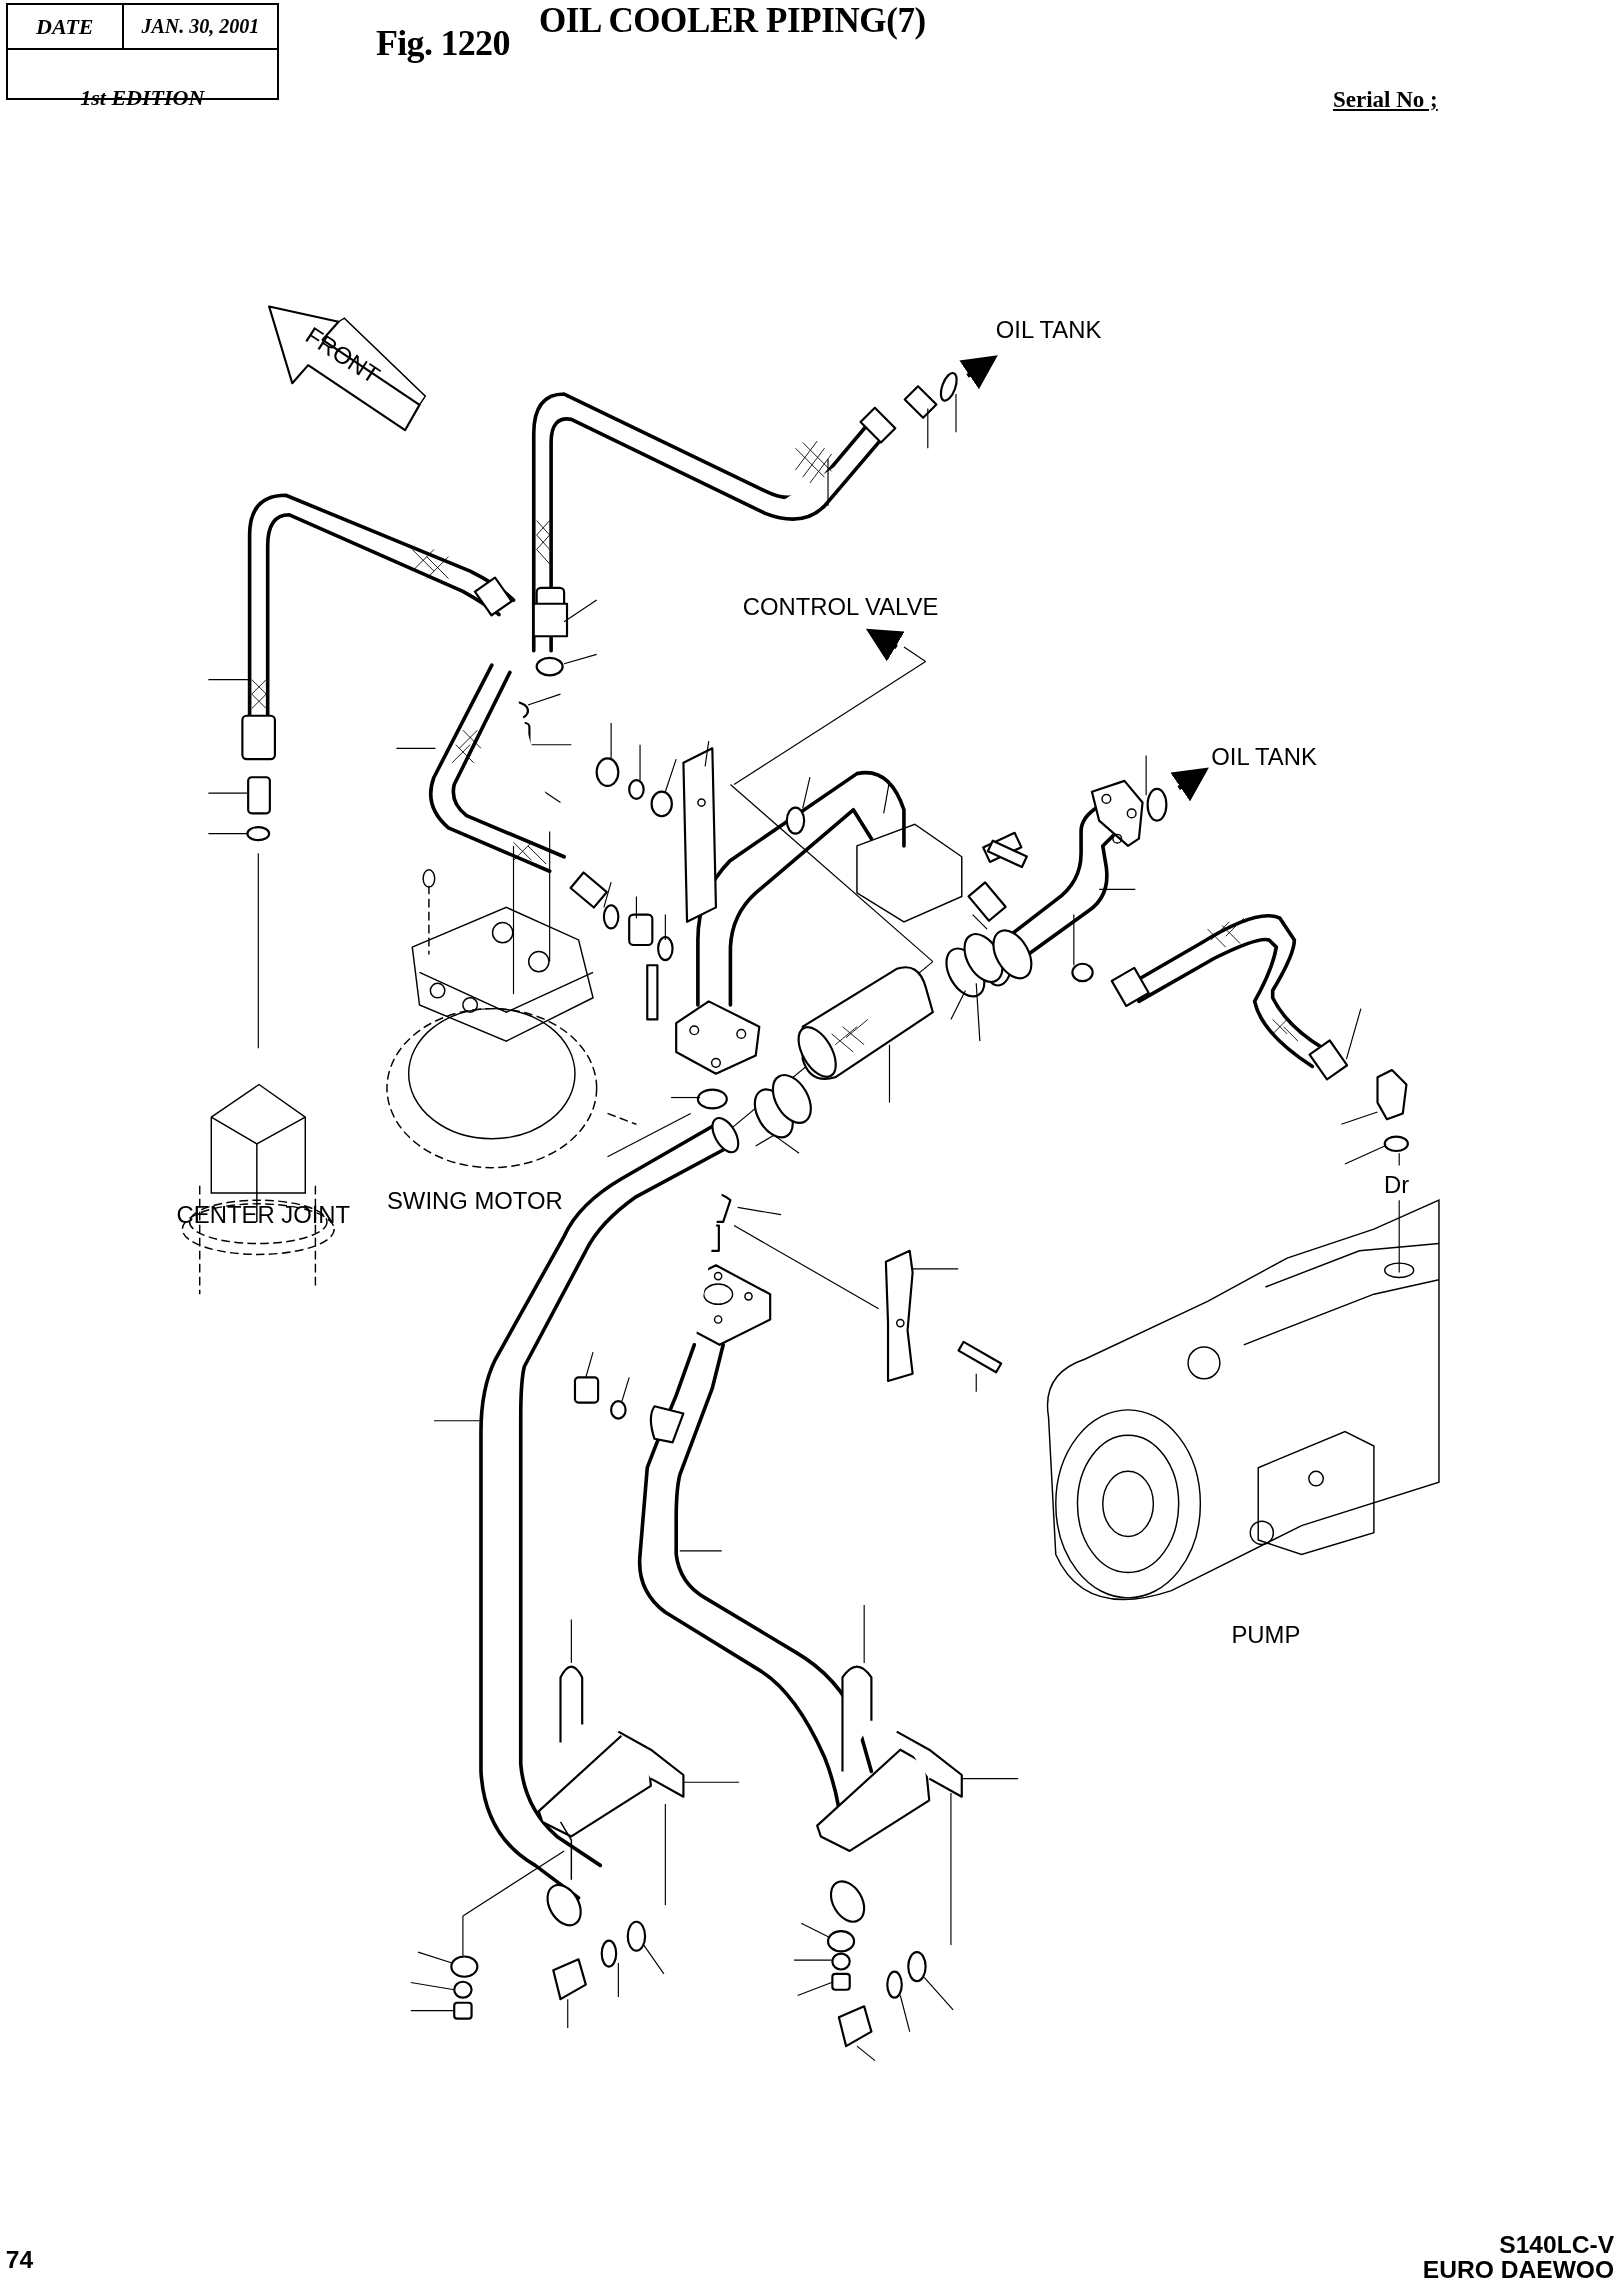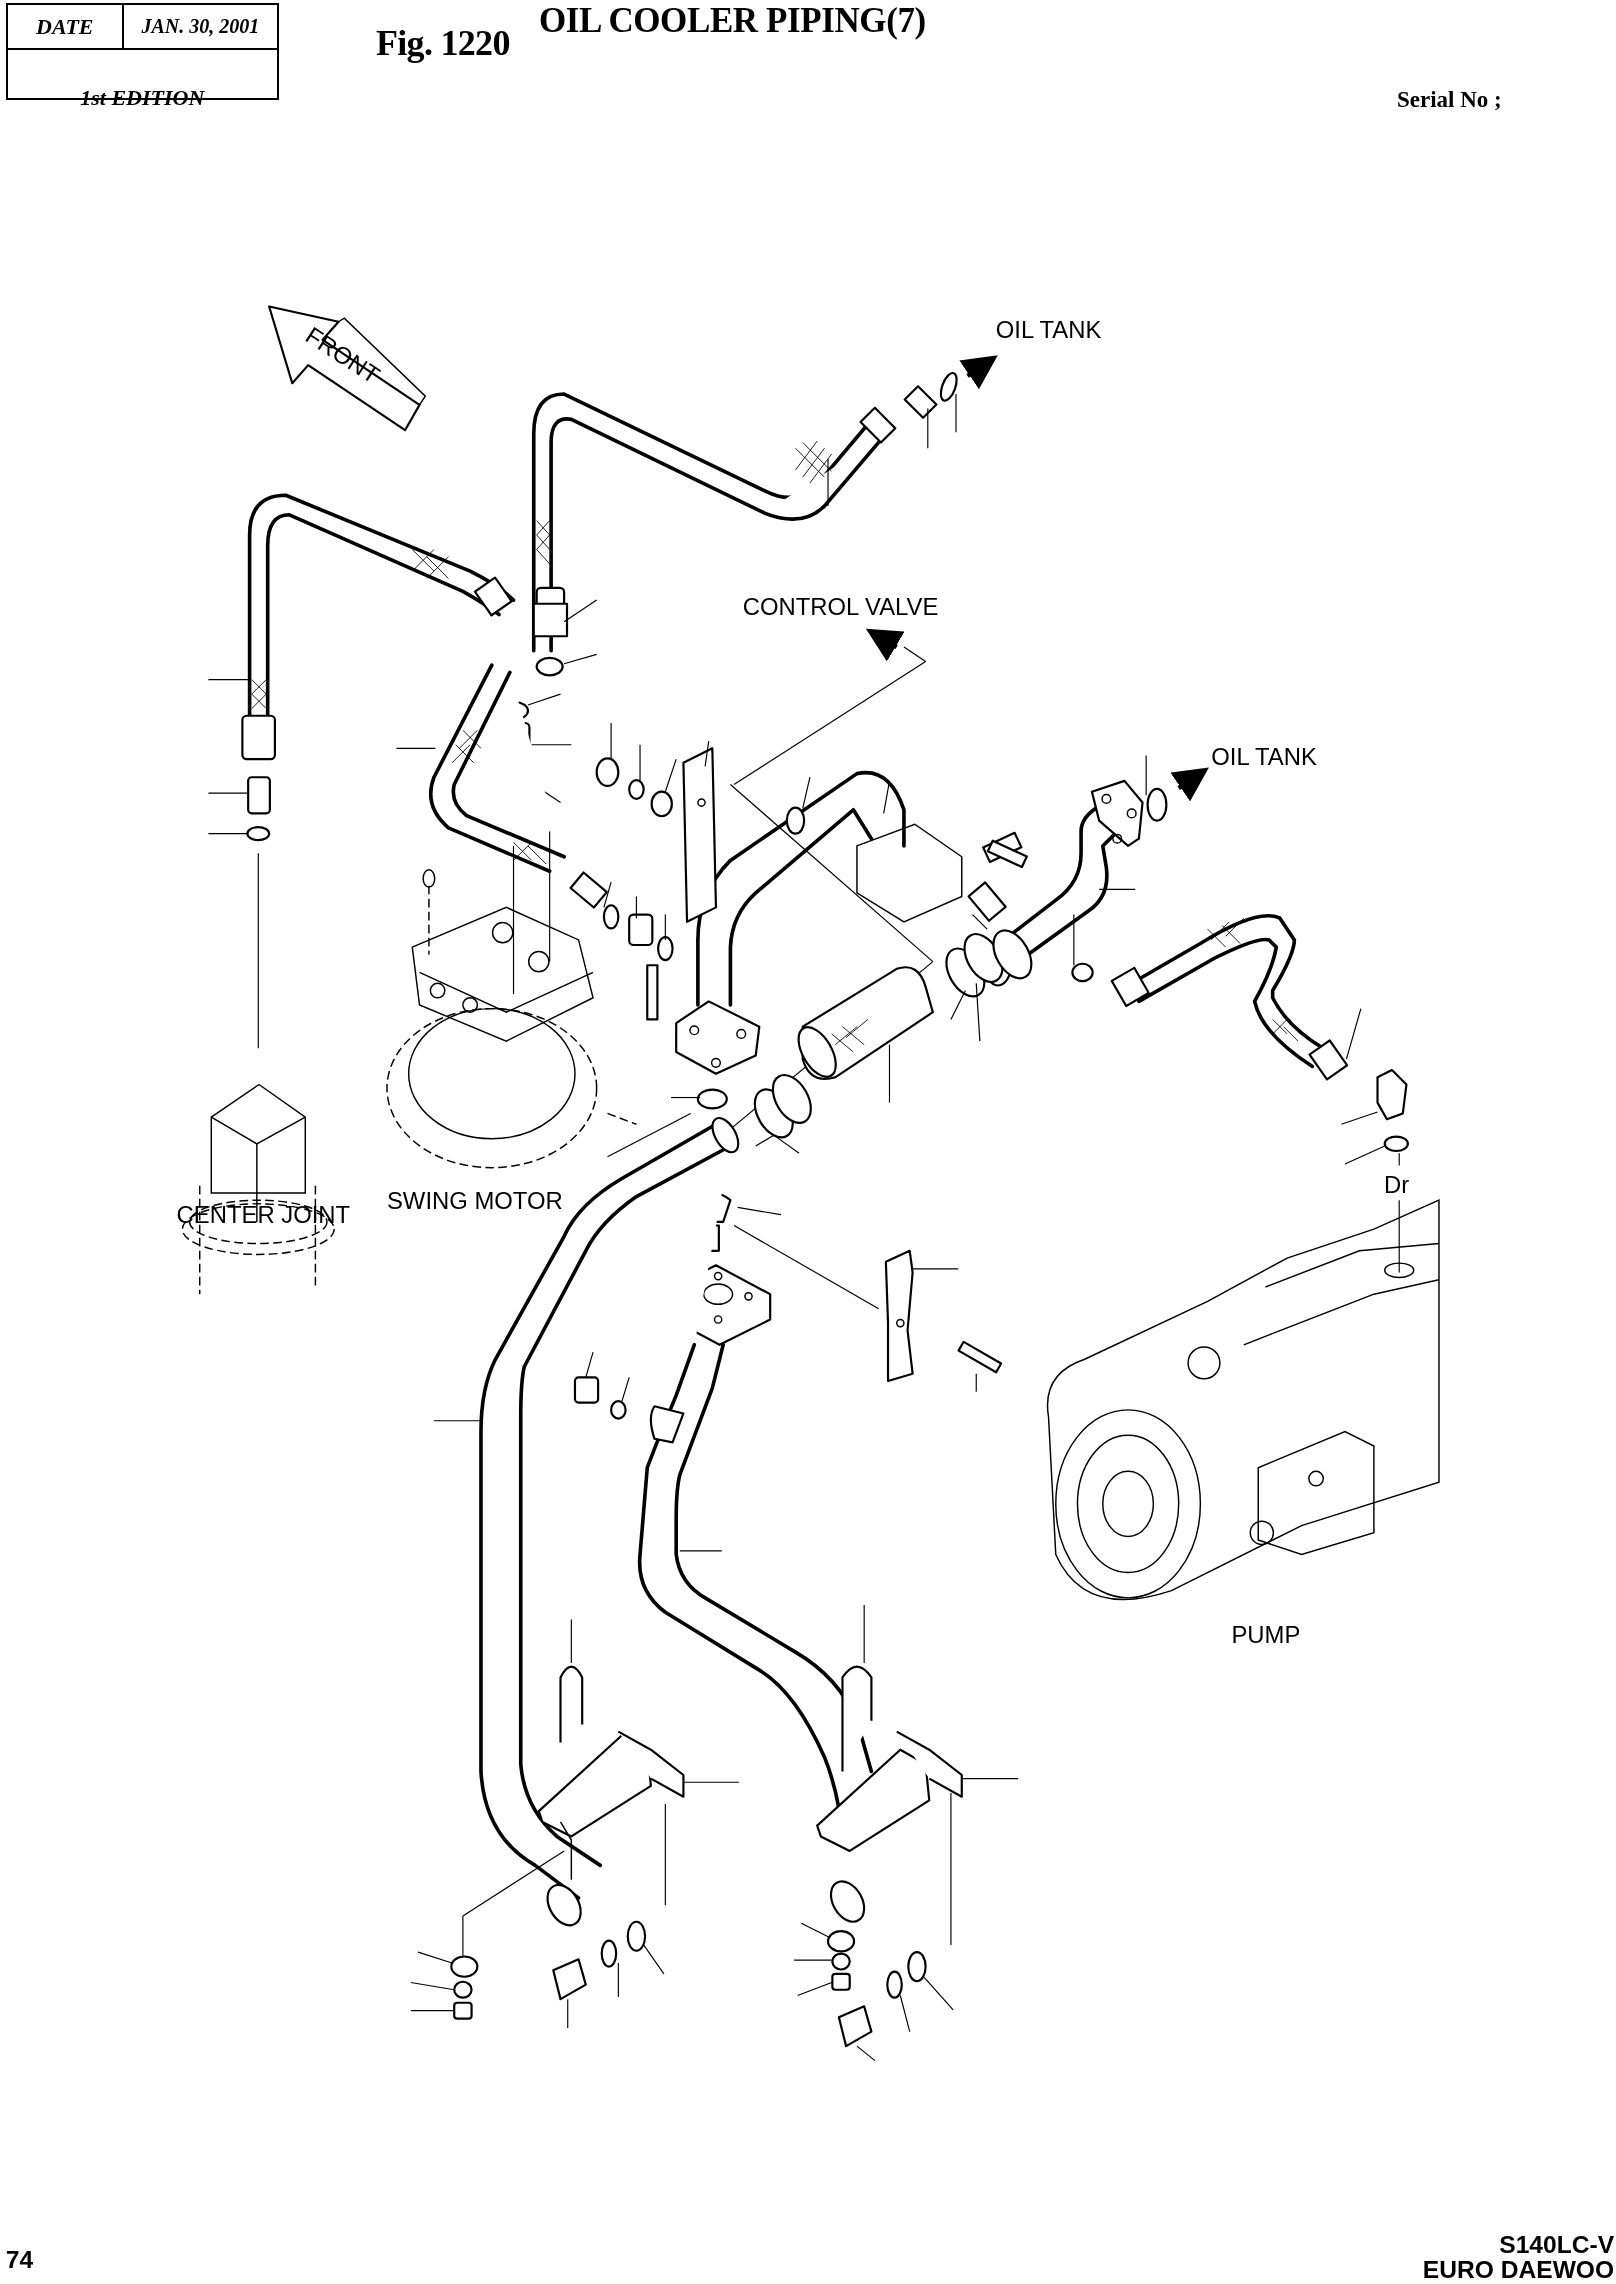--- a/index.html
+++ b/index.html
@@ -4,21 +4,21 @@
 <style>
   html, body { margin: 0; padding: 0; background: #ffffff; }
   body { width: 1617px; height: 2284px; position: relative; overflow: hidden; font-family: "Liberation Serif", serif; color: #000; }
   .date-box { position: absolute; left: 5.8px; top: 2.9px; width: 273px; height: 97px; border: 2.9px solid #000; box-sizing: border-box; font-style: italic; }
   .date-box .row1 { position: absolute; left: 0; top: 0; width: 100%; height: 43px; border-bottom: 2.9px solid #000; }
   .date-box .cell-date { position: absolute; left: 0; top: 0; width: 116px; height: 43px; border-right: 2.2px solid #000; box-sizing: border-box; font-weight: bold; font-size: 22px; line-height: 43px; text-align: center; }
   .date-box .cell-val { position: absolute; left: 116px; top: 0; right: 0; height: 43px; font-weight: bold; font-size: 20px; line-height: 43px; text-align: center; }
   .date-box .row2 { position: absolute; left: 0; top: 46px; width: 100%; height: 45px; font-weight: bold; font-size: 22px; line-height: 45px; text-align: center; margin-top: 24px; }
   .fig-num { position: absolute; left: 376px; top: 22px; font-weight: bold; font-size: 36px; letter-spacing: -0.7px; }
   .fig-title { position: absolute; left: 539px; top: 1.4px; font-weight: bold; font-size: 35px; line-height: 40px; letter-spacing: -0.4px; }
-  .serial { position: absolute; left: 1397px; top: 87px; font-weight: bold; font-size: 23px; }
+  .serial { position: absolute; left: 1333px; top: 87px; font-weight: bold; font-size: 23px; text-decoration: underline; }
   .page-num { position: absolute; left: 5.8px; top: 2246px; font-family: "Liberation Sans", sans-serif; font-weight: bold; font-size: 24.6px; }
   .model { position: absolute; right: 2.9px; top: 2233px; font-family: "Liberation Sans", sans-serif; font-weight: bold; font-size: 24.6px; line-height: 24.6px; text-align: right; margin-left: 44px; }
   svg.drawing { position: absolute; left: 0; top: 0; }
   .lbl { font-family: "Liberation Sans", sans-serif; font-size: 33px; fill: #000; }
   .thick { fill: #fff; stroke: #000; stroke-width: 5; stroke-linejoin: round; stroke-linecap: round; }
   .thin  { fill: none; stroke: #000; stroke-width: 2; }
   .mid   { fill: #fff; stroke: #000; stroke-width: 3; stroke-linejoin: round; }
   .lead  { fill: none; stroke: #000; stroke-width: 1.6; }
   .dash  { fill: none; stroke: #000; stroke-width: 2; stroke-dasharray: 12 6; }
   .hatch { fill: none; stroke: #000; stroke-width: 1.2; }

